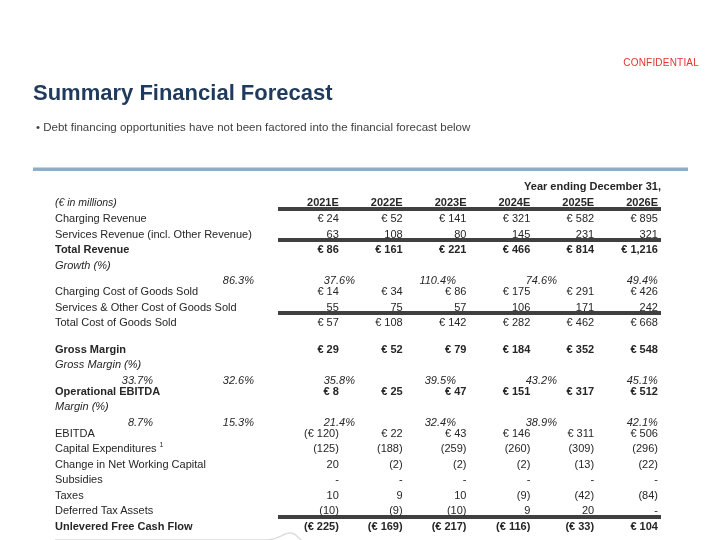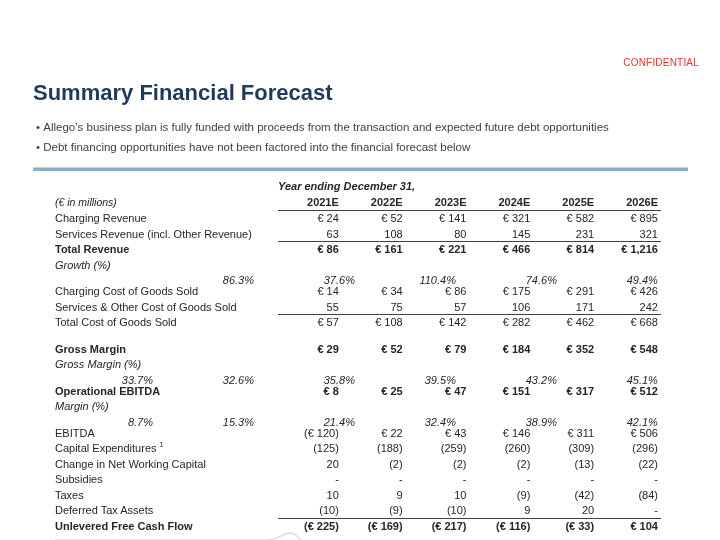--- a/index.html
+++ b/index.html
@@ -21,23 +21,23 @@
   .bullets li::before { content:"\2022\00a0"; color:#3F3F3F; }
   .blue-rule {
     position:absolute; left:33px; top:119px; width:655px; height:4px;
     background:#8EADCB; border-top:1px solid #C6D5E6;
   }
   .fin-table { position:absolute; left:55px; top:131px; width:606px; font-size:11px; }
   .trow { display:flex; height:15.5px; line-height:15.5px; }
   .label-col { width:223px; flex:none; white-space:nowrap; }
   .values-col { flex:1; display:flex; }
   .cell { width:16.666%; text-align:right; padding-right:3px; white-space:nowrap; }
-  .with-rule { border-bottom:1px solid #404040; }
+  .with-rule { border-bottom:4px solid #404040; }
   .yed-row { display:flex; height:15px; line-height:15px; }
-  .yed { flex:1; text-align:left; font-weight:bold; font-style:italic; }
+  .yed { flex:1; text-align:right; font-weight:bold; }
   .header-row { height:17px; line-height:17px;justify-content:center; }
   .header-row .cell { font-weight:bold; }
   .unit-label { font-style:italic; font-size:10.5px; }
   .bold { font-weight:bold; }
   .italic { font-style:italic;flex-direction:column; }
   .spacer { height:11px; }
   sup { font-size:7px; vertical-align:super; line-height:0; }
   .swoosh { position:absolute; left:0; top:480px; }
   .logo {
     position:absolute; left:27px; top:489px;
@@ -51,21 +51,20 @@
 </head>
 <body>
 
 <div class="slide">
 
   <div class="confidential">CONFIDENTIAL</div>
 
   <h1 class="title">Summary Financial Forecast</h1>
 
   <ul class="bullets">
-      <li>Allego’s business plan is fully funded with proceeds from the transaction and expected future debt opportunities</li>
       <li>Debt financing opportunities have not been factored into the financial forecast below</li>
     </ul>
 
   <div class="blue-rule"></div>
 
   <div class="fin-table">
     <div class="yed-row">
       <div class="label-col"></div>
       <div class="values-col">
         <div class="yed">Year ending December 31,</div>

